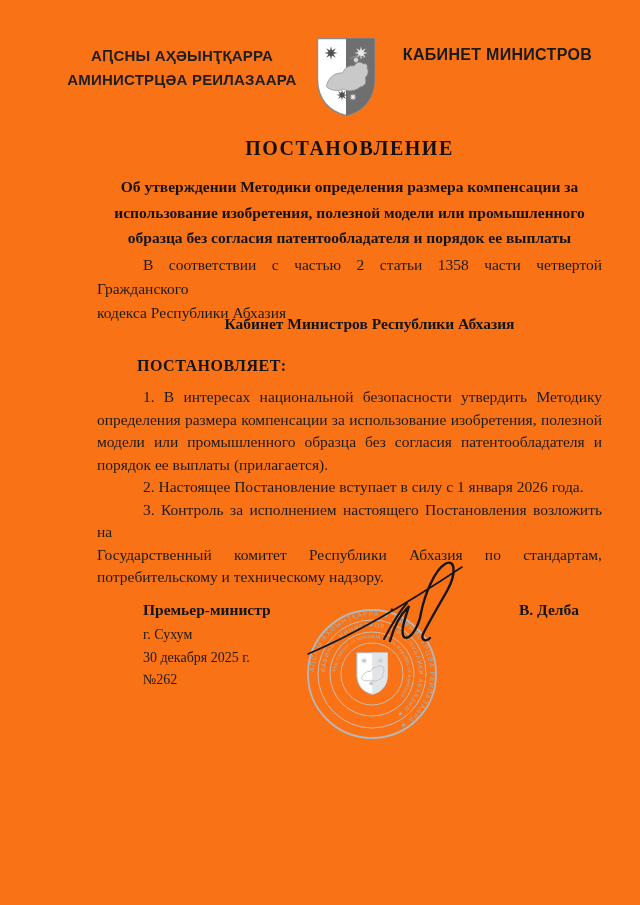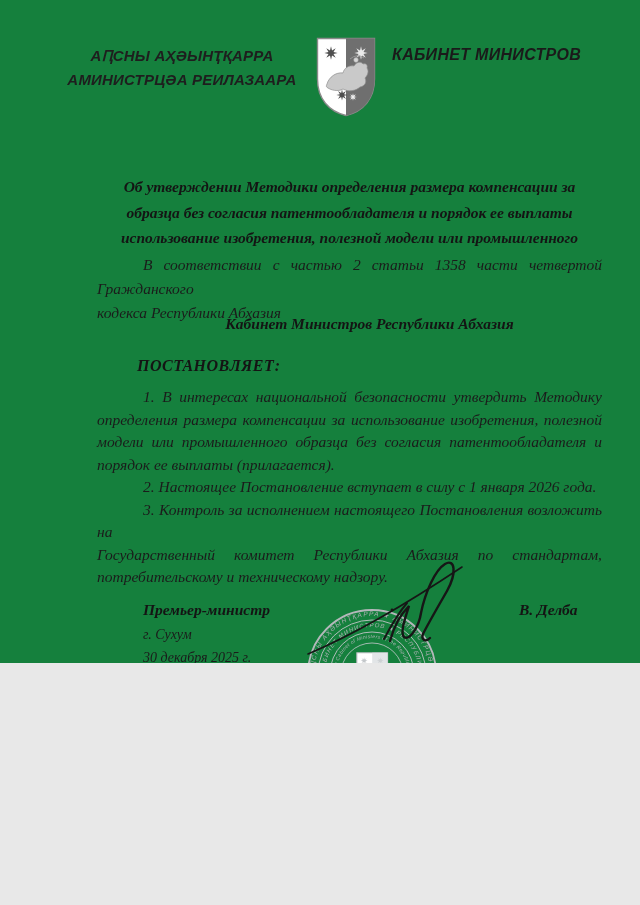--- a/index.html
+++ b/index.html
@@ -1,28 +1,28 @@
 <!DOCTYPE html>
 <html><head>
 <meta charset="utf-8">
 <style>
   html,body{margin:0;padding:0;background:#e8e8e8;}
   .page{
-    position:relative;width:640px;height:663px;margin:0 auto;
-    background:#15803d;overflow:hidden;
-    font-family:"Liberation Serif",serif;color:#1b1b1b;font-style:italic;
+    position:relative;width:640px;height:905px;margin:0 auto;
+    background:#f97316;overflow:hidden;
+    font-family:"Liberation Serif",serif;color:#1b1b1b;
   }
   
   .hdr-left{
     position:absolute;left:62px;top:44px;width:240px;text-align:center;
     font-family:"Liberation Sans",sans-serif;font-weight:bold;
     font-size:15px;line-height:24px;letter-spacing:.2px;color:#1e1e1e;
   }
   .hdr-right{
-    position:absolute;left:392px;top:42px;width:200px;text-align:left;
+    position:absolute;left:392px;top:42px;width:200px;text-align:right;
     font-family:"Liberation Sans",sans-serif;font-weight:bold;
     font-size:16px;line-height:25px;letter-spacing:.3px;color:#1a1a1a;
   }
   .emblem{position:absolute;left:316px;top:37px;width:60px;height:82px;}
   
   .doc-title{
     position:absolute;left:97px;top:137px;width:505px;text-align:center;
     font-weight:bold;font-size:20px;letter-spacing:1.5px;color:#111;
   }
   .subject{
@@ -78,25 +78,26 @@
       <path d="M34,22 Q41,16 48,21" fill="none" stroke="#9a9a9a" stroke-width="0.9"></path>
     </g>
     <use href="#st8a" transform="translate(26,58) scale(0.8)" fill="#4f4f4f"></use>
     <use href="#st8a" transform="translate(37,60) scale(0.55)" fill="#ececec"></use>
   </svg>
 
   <div class="hdr-right">
     <div>КАБИНЕТ МИНИСТРОВ</div>
   </div>
 
+  <div class="doc-title">ПОСТАНОВЛЕНИЕ</div>
 
   <div class="subject">
     <div>Об утверждении Методики определения размера компенсации за</div>
+    <div>использование изобретения, полезной модели или промышленного</div>
     <div>образца без согласия патентообладателя и порядок ее выплаты</div>
-    <div>использование изобретения, полезной модели или промышленного</div>
   </div>
 
   <div class="intro">
     <div class="jl ind">В соответствии с частью 2 статьи 1358 части четвертой Гражданского</div>
     <div>кодекса Республики Абхазия</div>
   </div>
 
   <div class="issuer">Кабинет Министров Республики Абхазия</div>
   <div class="resolves">ПОСТАНОВЛЯЕТ:</div>
 

